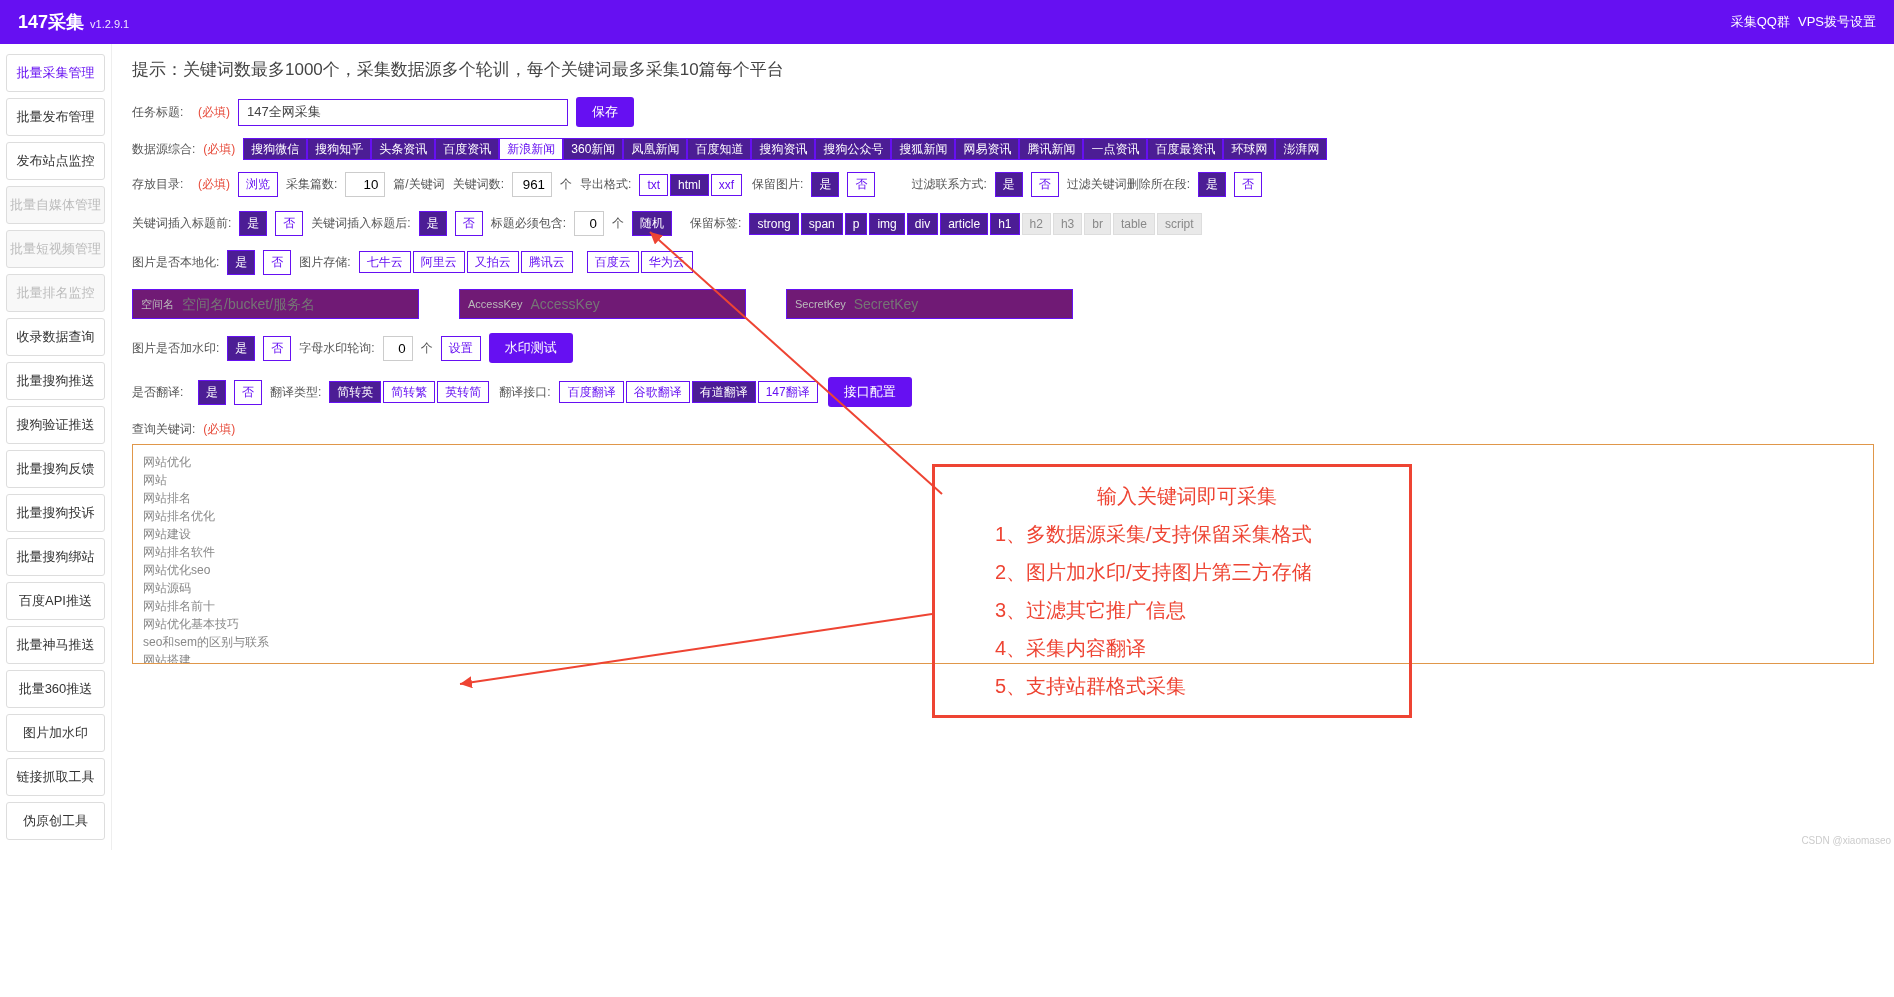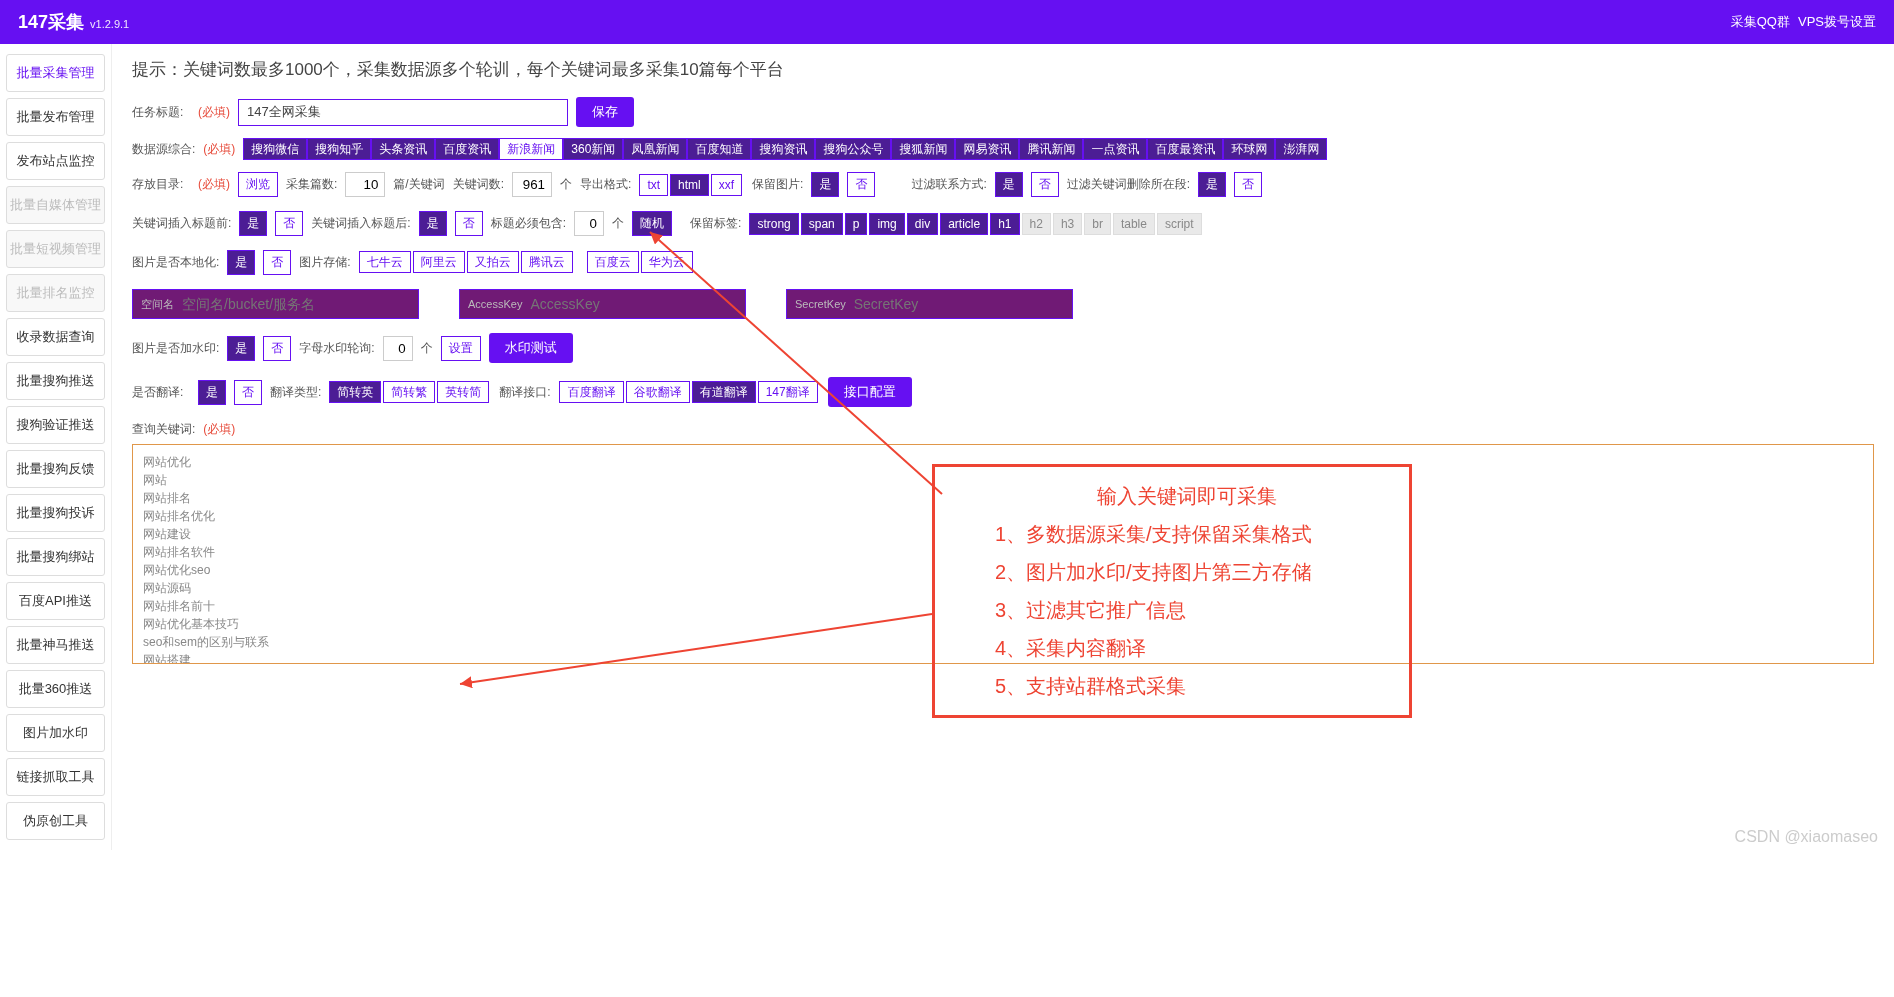--- a/index.html
+++ b/index.html
@@ -29,21 +29,21 @@
 .tag.unsel-grey { background: #e9e9e9; color: #888; border: 1px solid #ddd; }
 .sml { font-size: 12px; color: #555; }
 .storage-row { display: flex; gap: 40px; margin-bottom: 14px; }
 .storage-input { border: 1px solid #6610f2; padding: 6px 8px; width: 287px; display: flex; align-items: center; gap: 8px; background: #701a75; }
 .storage-prefix { color: #bbb; font-size: 11px; }
 .storage-val { color: #bbb; background: transparent; border: none; flex: 1; font-size: 14px; outline: none; }
 .ta-box { border: 1px solid #e0974a; width: 100%; height: 220px; padding: 8px 10px; font-size: 12px; color: #888; line-height: 1.5; resize: none; font-family: inherit; overflow-y: scroll; }
 .annot-box { position: absolute; border: 3px solid #e43; top: 420px; left: 820px; width: 480px; padding: 10px 30px 10px 60px; color: #e43; font-size: 20px; line-height: 1.9; background: transparent; pointer-events: none; }
 .annot-title { text-align: center; }
 svg.arrow { position: absolute; pointer-events: none; }
-.watermark { position: absolute; right: 16px; bottom: 4px; color: #ccc; font-size: 16px; }
+.watermark { position: absolute; right: 3px; bottom: 4px; color: #ccc; font-size: 10px; }
 </style>
 </head>
 <body>
 
 <div class="header">
   <div class="header-left">
     <span class="app-title">147采集</span>
     <span class="app-ver">v1.2.9.1</span>
   </div>
   <div class="header-right">

